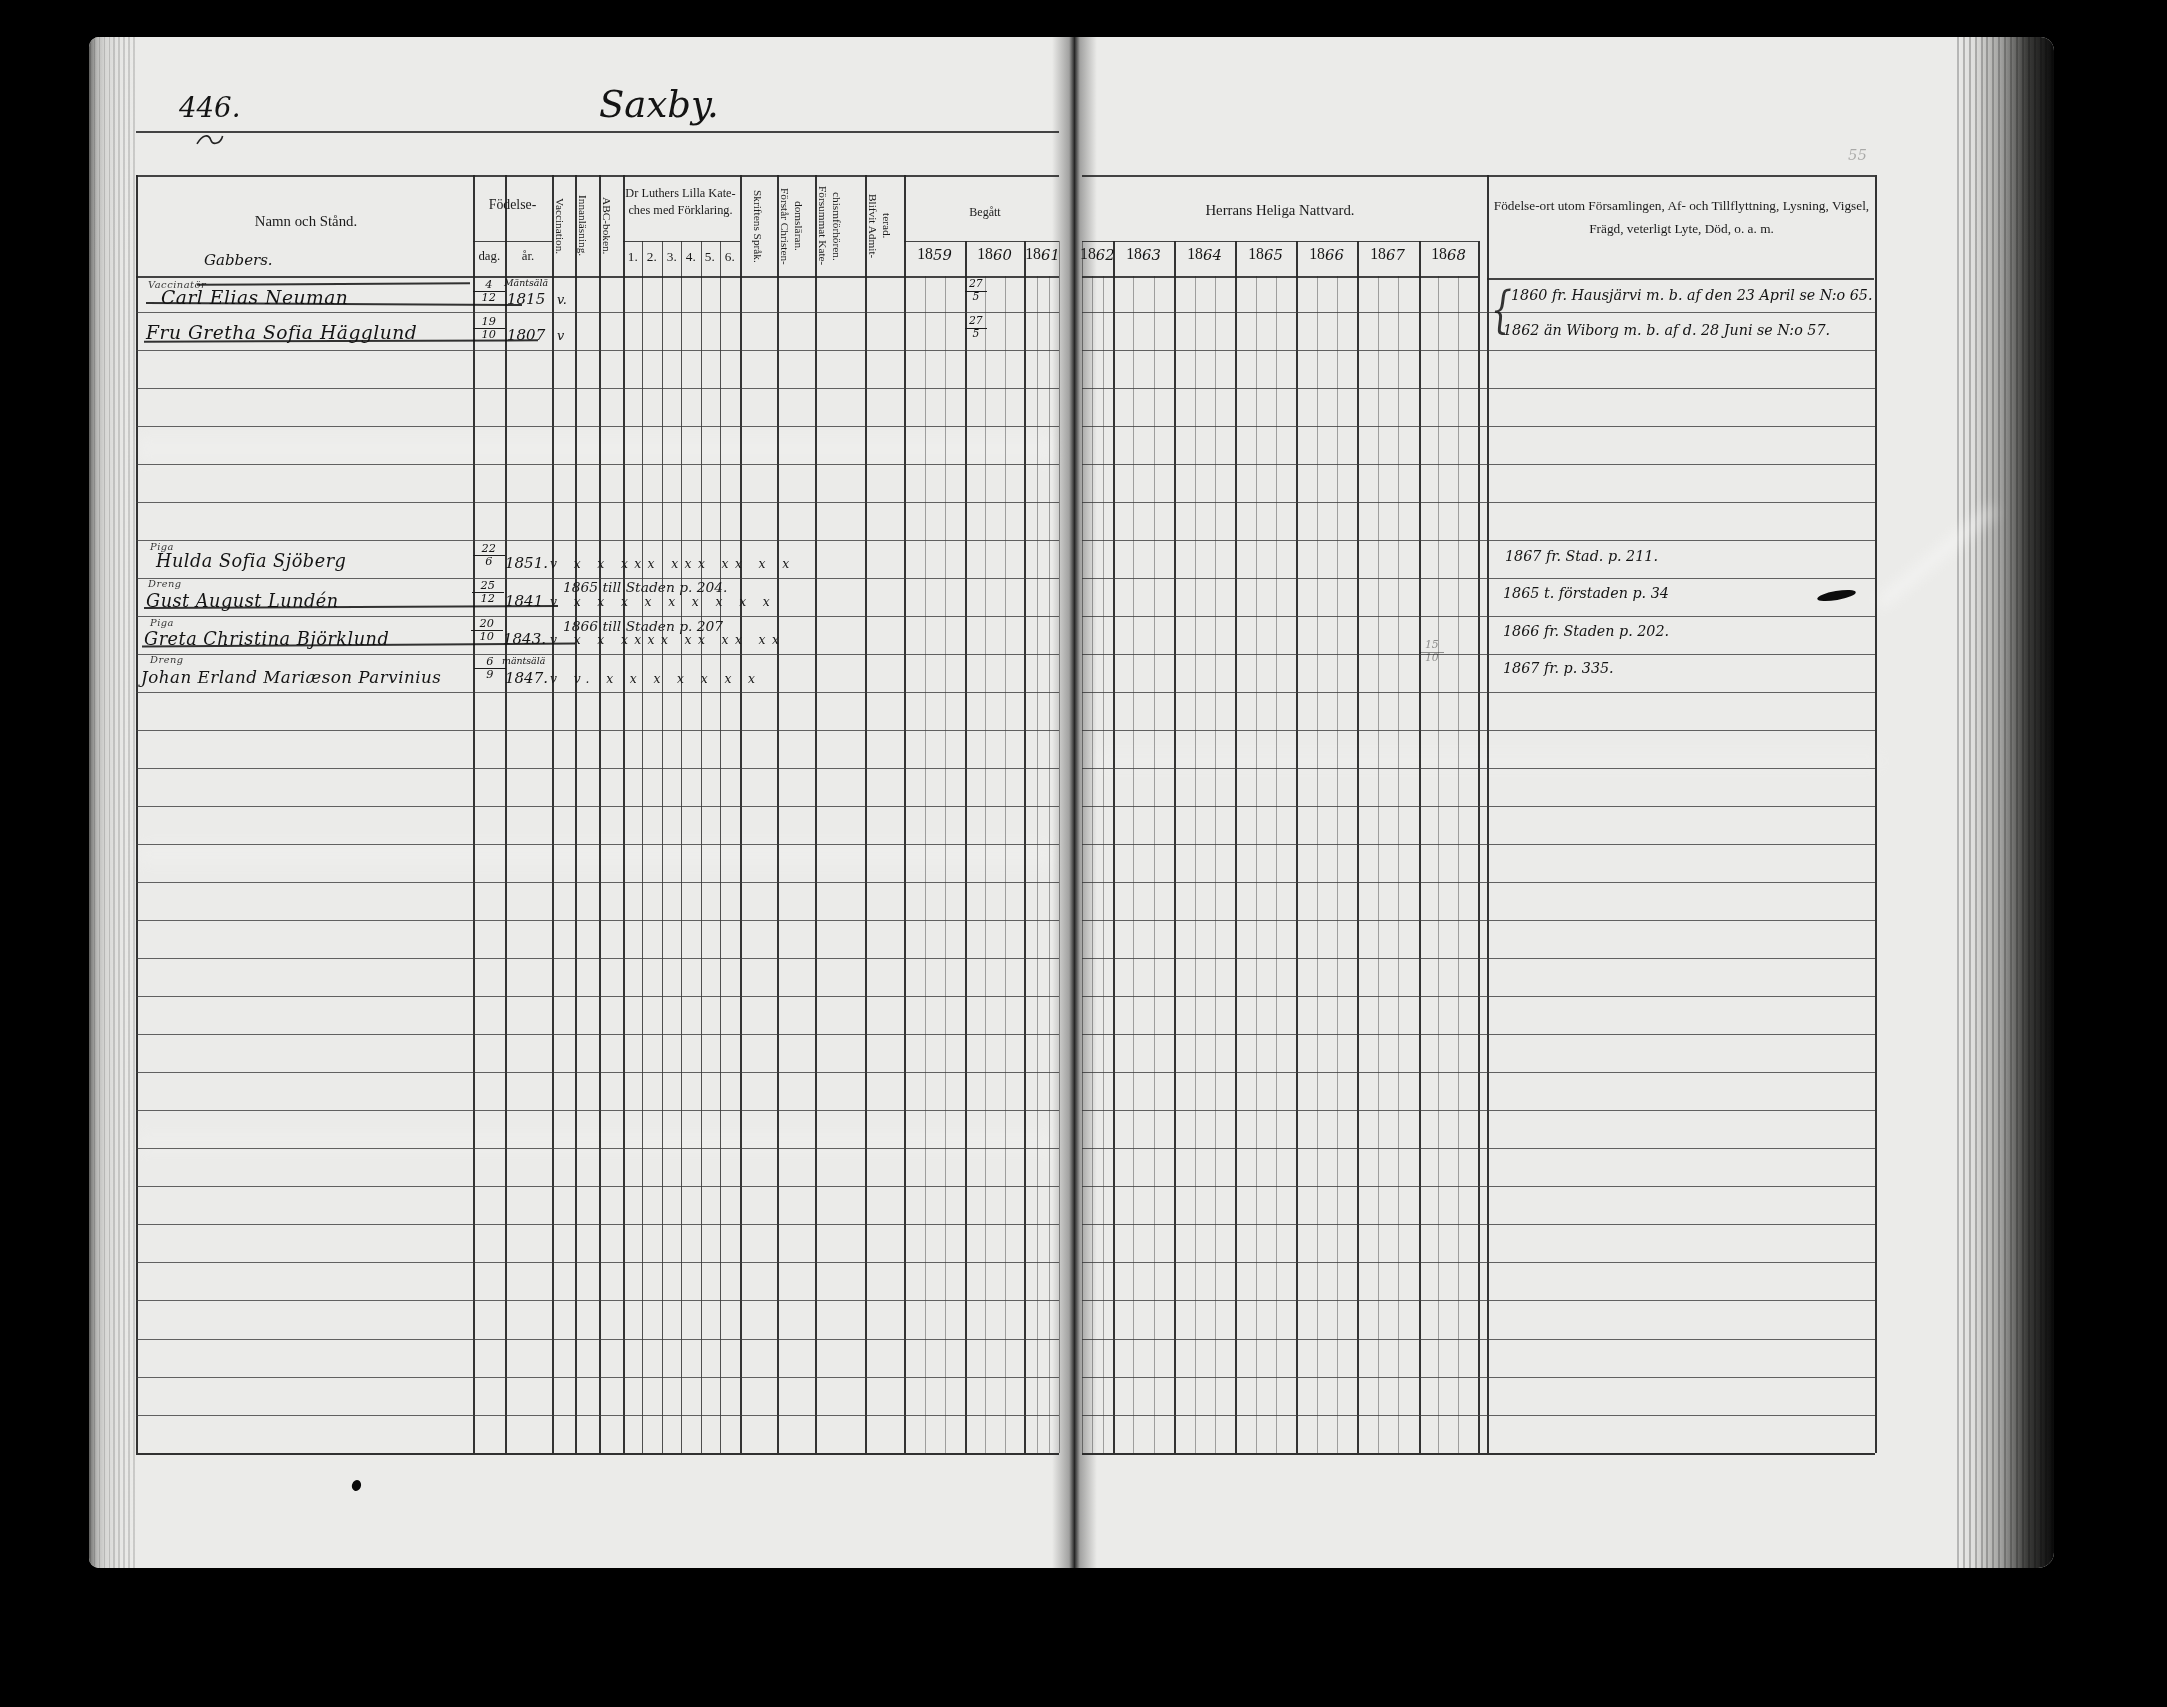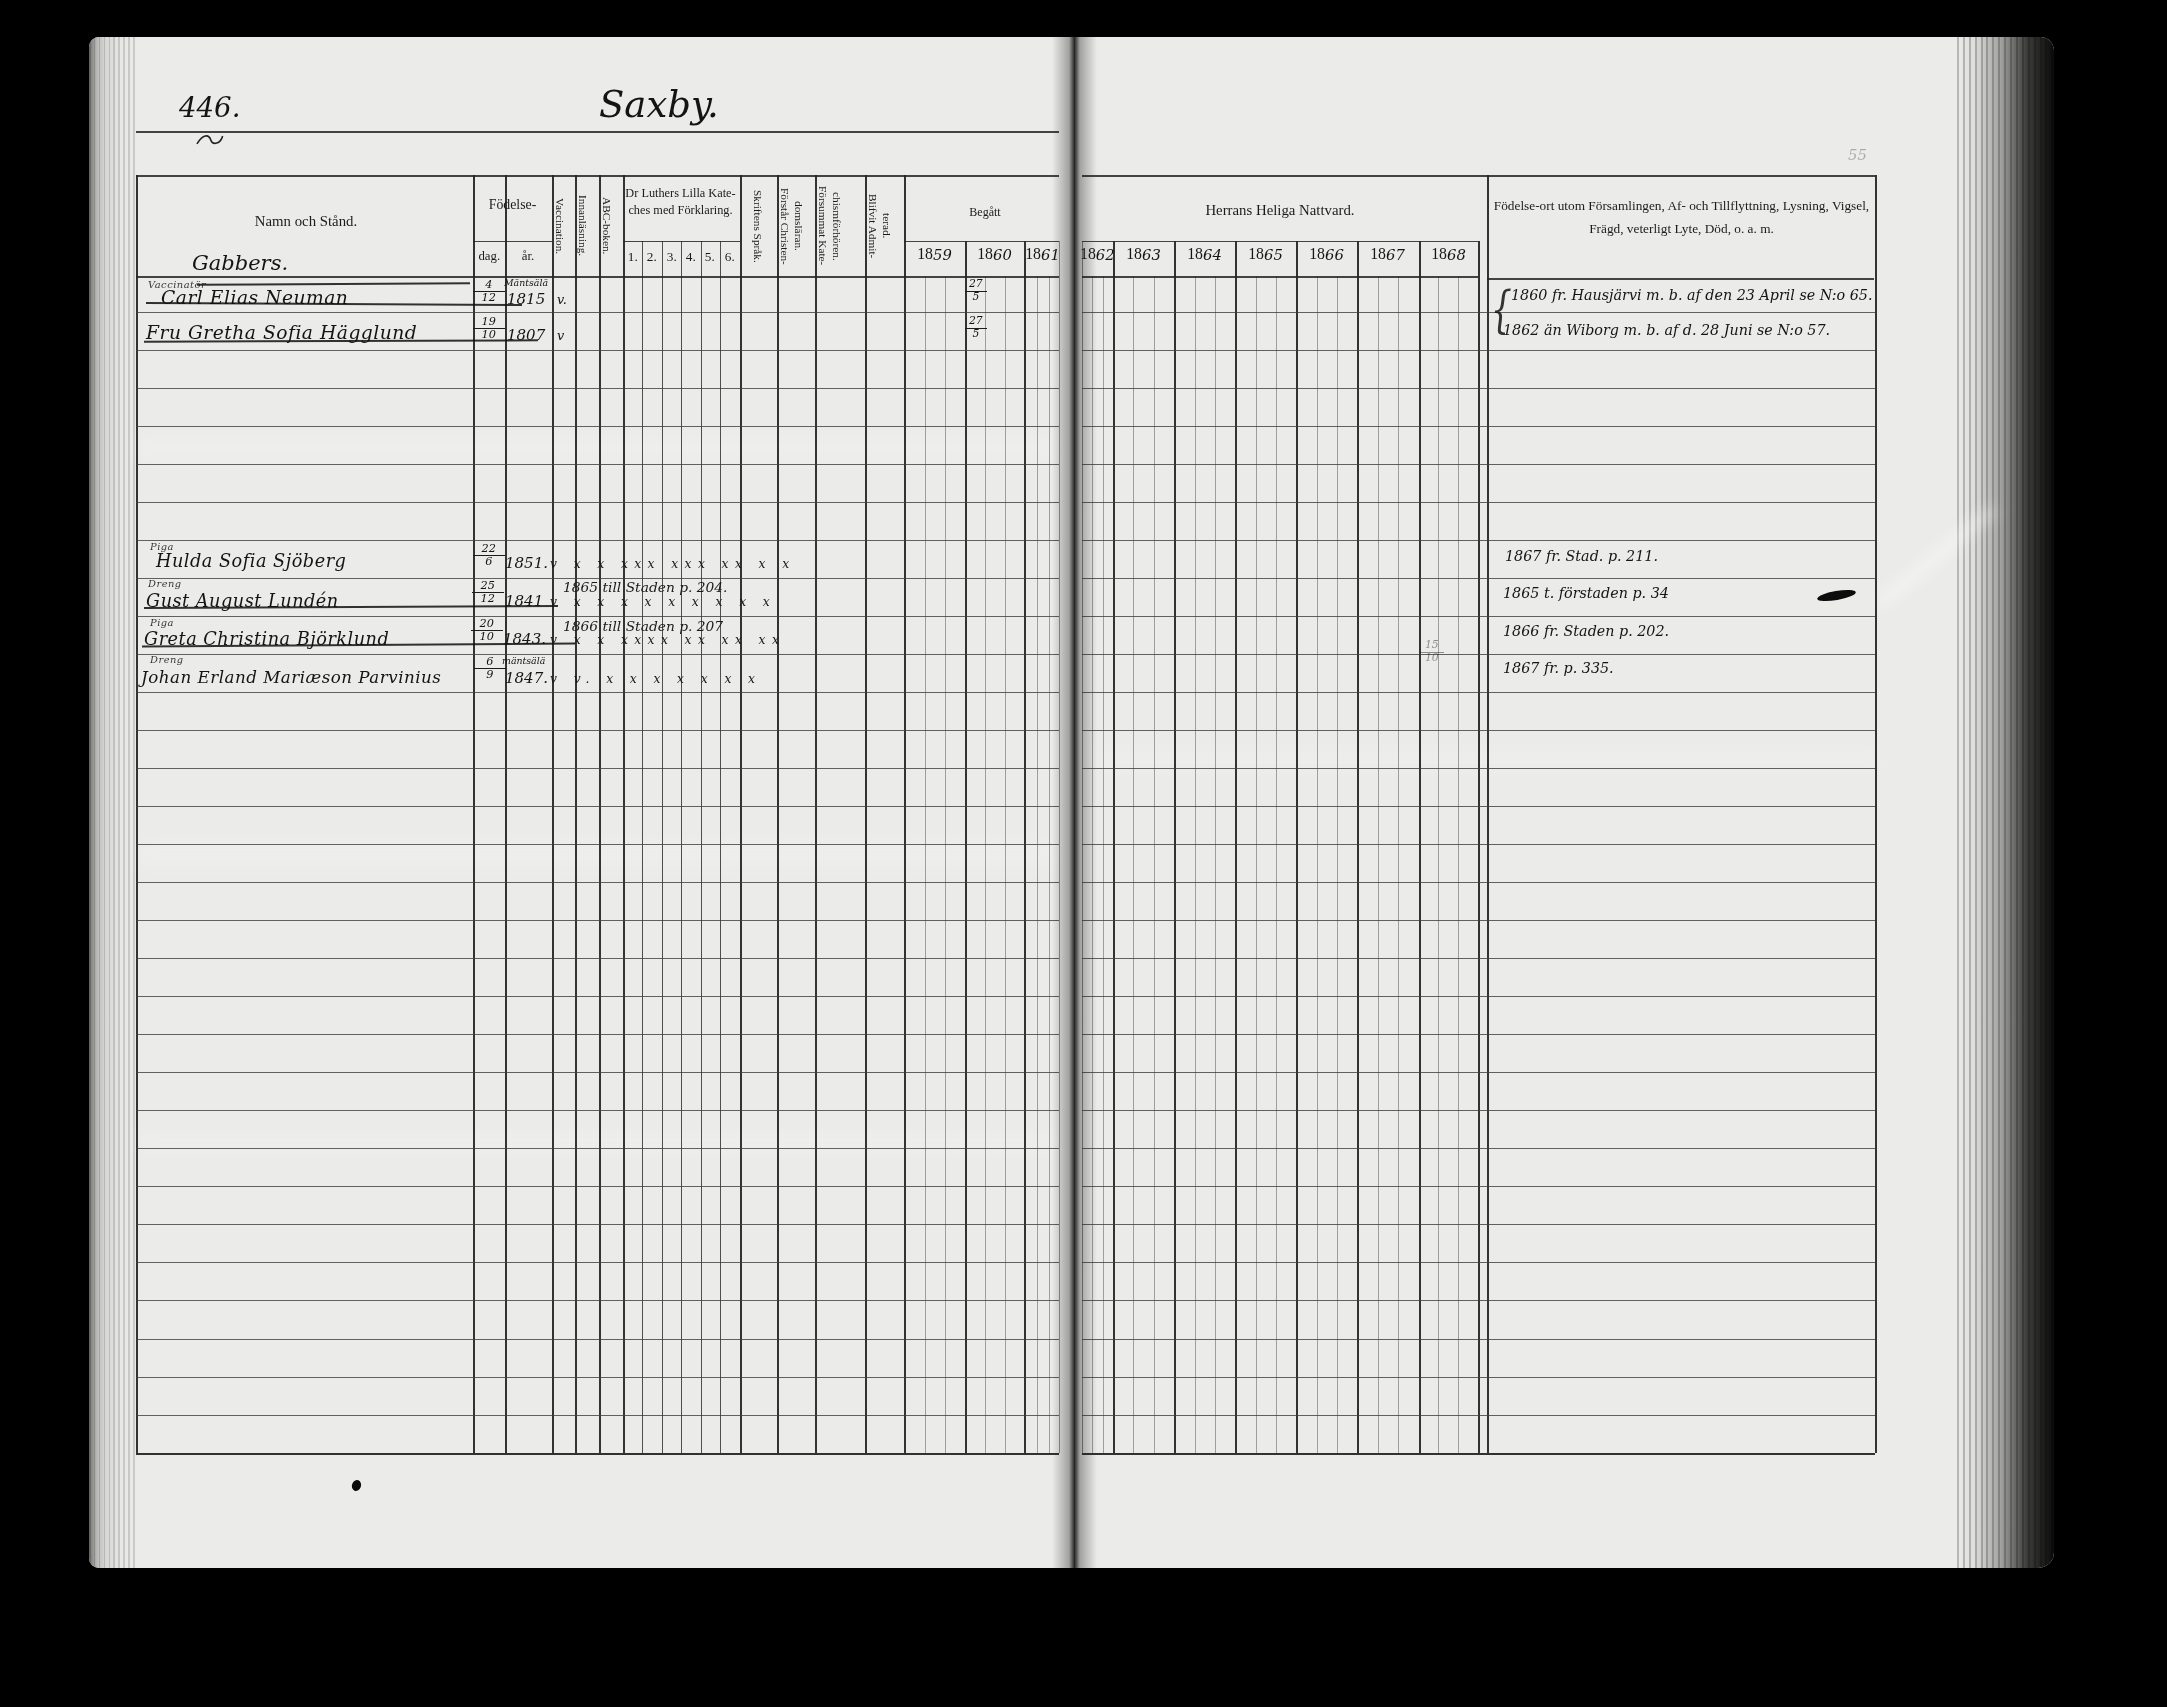--- a/index.html
+++ b/index.html
@@ -227,21 +227,21 @@
   <div class="yearcell" style="left:1113px;width:61px"><span class="yp">18</span><span class="ys">63</span></div>
   <div class="yearcell" style="left:1174px;width:61px"><span class="yp">18</span><span class="ys">64</span></div>
   <div class="yearcell" style="left:1235px;width:61px"><span class="yp">18</span><span class="ys">65</span></div>
   <div class="yearcell" style="left:1296px;width:61px"><span class="yp">18</span><span class="ys">66</span></div>
   <div class="yearcell" style="left:1357px;width:61px"><span class="yp">18</span><span class="ys">67</span></div>
   <div class="yearcell" style="left:1419px;width:59px"><span class="yp">18</span><span class="ys">68</span></div>
 
   <div class="prt ctr pre" style="left:1492px;top:195px;width:379px;font-size:13.3px;line-height:1.7">Födelse-ort utom Församlingen, Af- och Tillflyttning, Lysning, Vigsel,
 Frägd, veterligt Lyte, Död, o. a. m.</div>
 
-  <div class="hw" style="left:192px;top:251px;font-size:21px">Gabbers.</div>
+  <div class="hw" style="left:204px;top:251px;font-size:15px">Gabbers.</div>
   <div class="strike" style="left:197px;top:283px;width:273px;height:1.6px;transform:rotate(-.3deg)"></div>
 
   <div class="hw occ" style="left:148px;top:279px">Vaccinatör</div>
   <div class="hw nm" style="left:161px;top:287px;font-size:18.7px">Carl Elias Neuman</div>
   <div class="strike" style="left:146px;top:303px;width:376px;transform:rotate(.3deg)"></div>
   <div class="vf" style="left:473px;top:279px;width:31.5px">
       <b>4</b>
       <b>12</b>
     </div>
   <div class="hw" style="left:504px;top:277px;font-size:9.4px">Mäntsälä</div>

